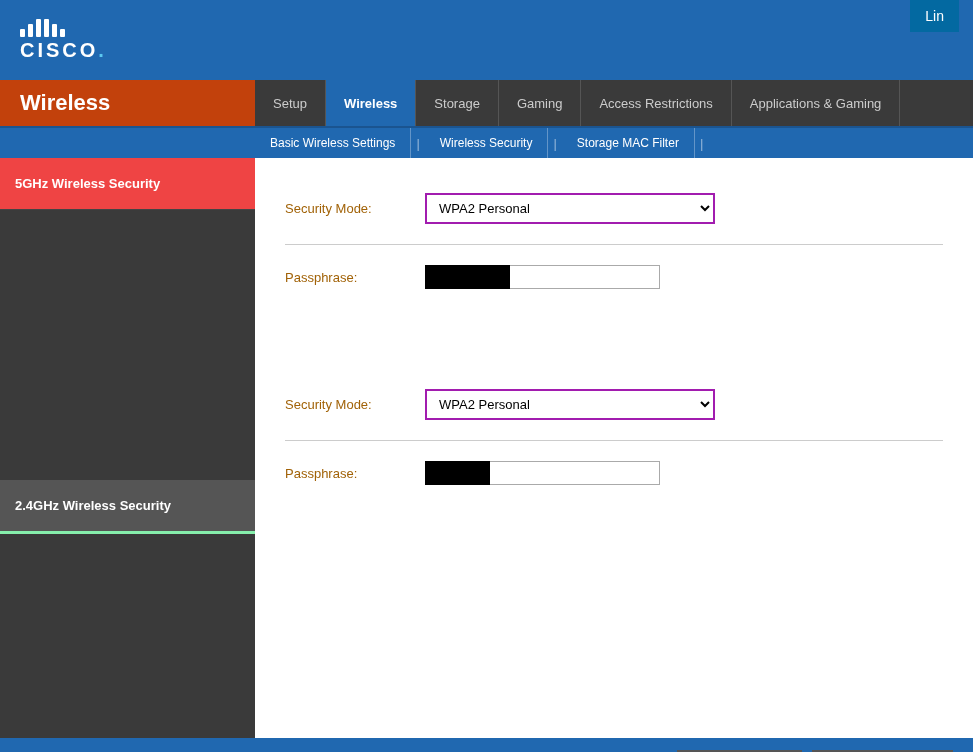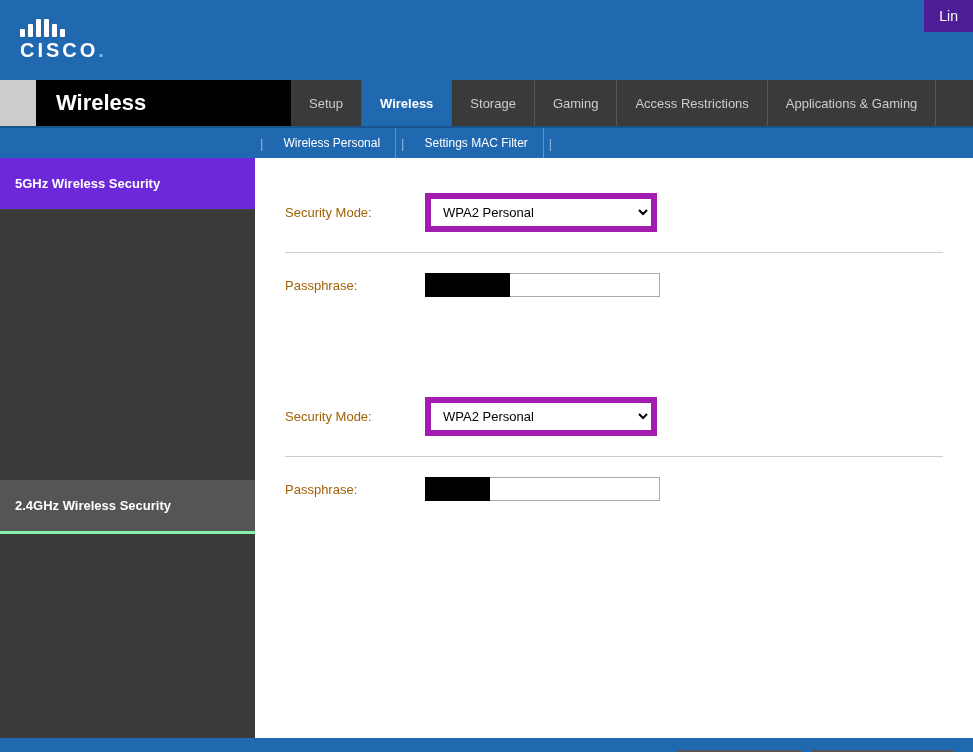--- a/index.html
+++ b/index.html
@@ -52,21 +52,21 @@
       background: #3a3a3a;
       flex-shrink: 0;
     }
     .sidebar-item {
       padding: 18px 15px;
       color: white;
       font-size: 13px;
       font-weight: bold;
     }
     .sidebar-item.section-5ghz {
-      background: #6d28d9;
+      background: #ef4444;
       border-bottom: 1px solid #444;
     }
     .sidebar-item.section-24ghz {
       background: #555;
       border-bottom: 3px solid #86efac;
       margin-top: 120px;
     }
 
     
     .sub-nav {
@@ -103,23 +103,23 @@
     }
     .form-label {
       width: 140px;
       color: #a16207;
       font-size: 13px;
     }
     .form-control {
       flex: 1;
     }
     select {
-      width: 232px;
+      width: 290px;
       padding: 5px 8px;
-      border: 6px solid #a21caf;
+      border: 2px solid #a21caf;
       font-size: 13px;
       background: white;
       cursor: pointer;
     }
     .passphrase-input {
       display: flex;
       align-items: center;
     }
     .passphrase-black {
       background: black;
@@ -162,33 +162,32 @@
     .top-header {
       background: #2068b0;
       display: flex;
       align-items: center;
       padding: 0 20px;
       height: 80px;
       position: relative;
     }
     .linksys-label {
       position: absolute;
-      right: 0;
+      right: 14px;
       top: 0;
-      background: #4c1d95;
+      background: #0369a1;
       color: white;
       padding: 8px 15px;
       font-size: 14px;
     }
 
     .page-title-section {
       position: relative;
       display: flex;
-      background: #000000;
-      margin-left: 36px;
+      background: #c2410c;
     }
     .page-title-text {
       width: 255px;
       color: white;
       font-size: 22px;
       font-weight: bold;
       padding: 10px 20px;
       flex-shrink: 0;
     }
     .nav-tabs-container {
@@ -223,24 +222,25 @@
     <div class="nav-tab">Setup</div>
     <div class="nav-tab active">Wireless</div>
     <div class="nav-tab">Storage</div>
     <div class="nav-tab">Gaming</div>
     <div class="nav-tab" style="text-align:left;">Access Restrictions</div>
     <div class="nav-tab" style="text-align:center;">Applications &amp; Gaming</div>
   </div>
 </div>
 
 <div class="sub-nav">
+  <div class="sub-nav-item">Basic Wireless Settings</div>
   <span style="color:rgba(255,255,255,0.5); padding: 0 5px;">|</span>
-  <div class="sub-nav-item">Wireless Personal</div>
+  <div class="sub-nav-item">Wireless Security</div>
   <span style="color:rgba(255,255,255,0.5); padding: 0 5px;">|</span>
-  <div class="sub-nav-item">Settings MAC Filter</div>
+  <div class="sub-nav-item">Storage MAC Filter</div>
   <span style="color:rgba(255,255,255,0.5); padding: 0 5px;">|</span>
 </div>
 
 <div class="main-layout">
 
   <div class="sidebar">
     <div class="sidebar-item section-5ghz">5GHz Wireless Security</div>
     <div style="height: 150px; background: #3a3a3a;"></div>
     <div class="sidebar-item section-24ghz" style="margin-top:0; margin-top: 120px;">2.4GHz Wireless Security</div>
   </div>

